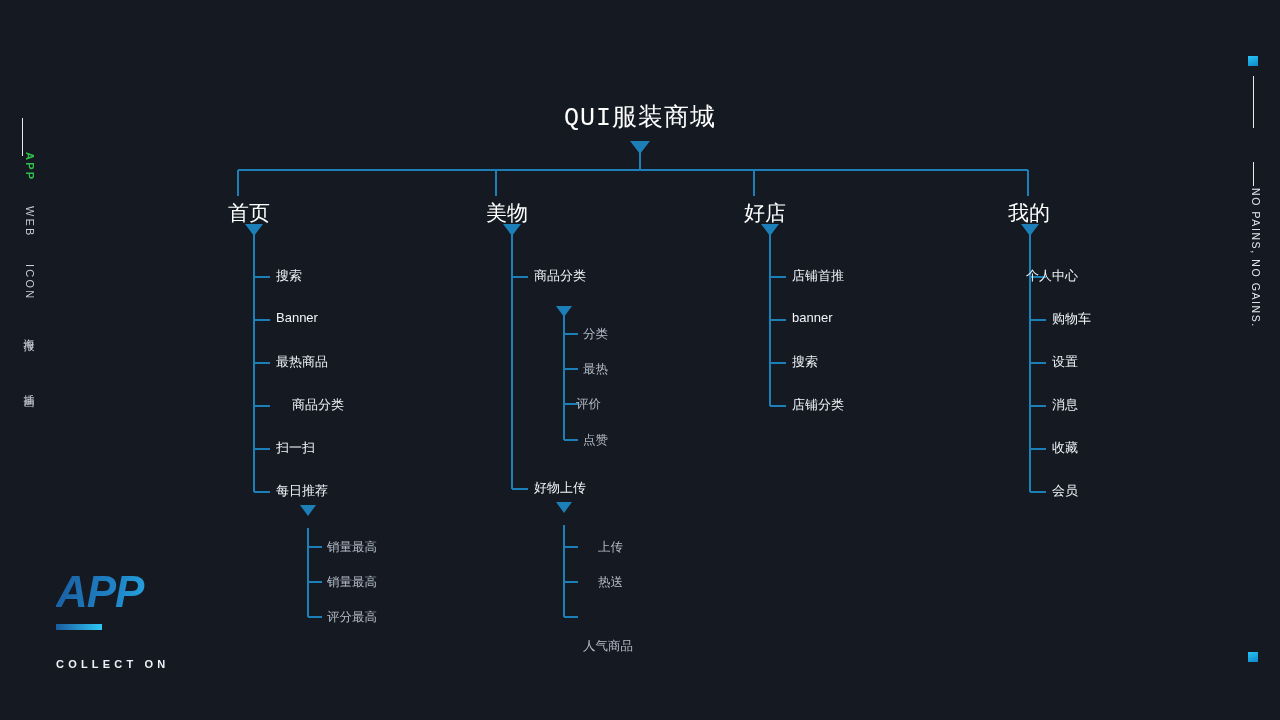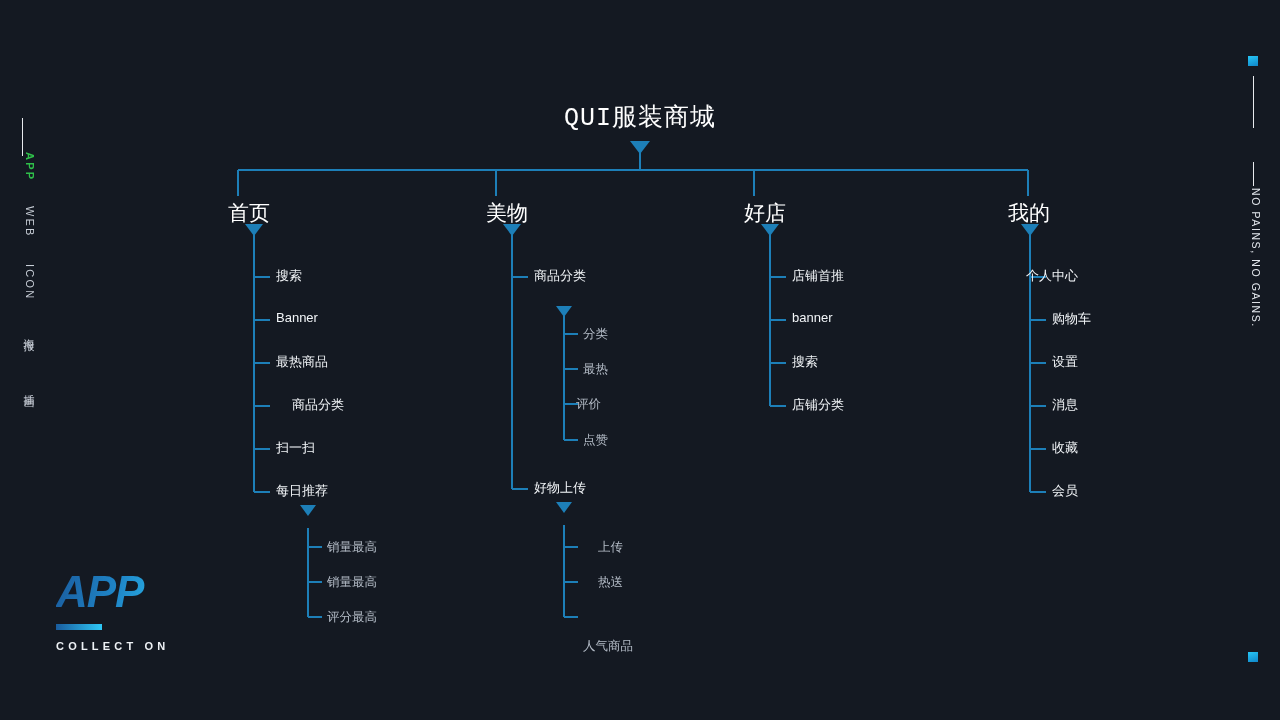--- a/index.html
+++ b/index.html
@@ -75,21 +75,21 @@
     background-clip: text;
     color: transparent;
     -webkit-text-fill-color: transparent;
   }
   #logo-bar {
     margin-top: 10px;
     width: 46px; height: 6px;
     background: linear-gradient(90deg,#1a5c9e 0%,#2ec8f6 100%);
   }
   #logo-sub {
-    margin-top: 10px;
+    margin-top: 28px;
     font-size: 11px;
     letter-spacing: 4.2px;
     color: #eef1f5;
     font-weight: bold;
   }
 
   
   #title {
     position: absolute;
     left: 0; top: 100px; width: 1280px;

